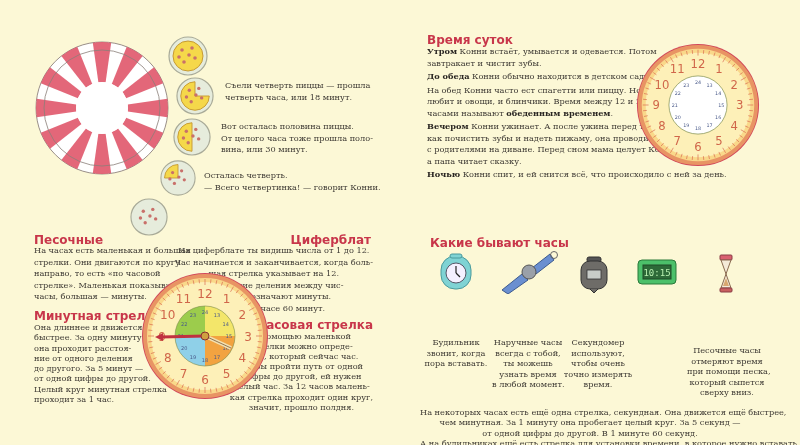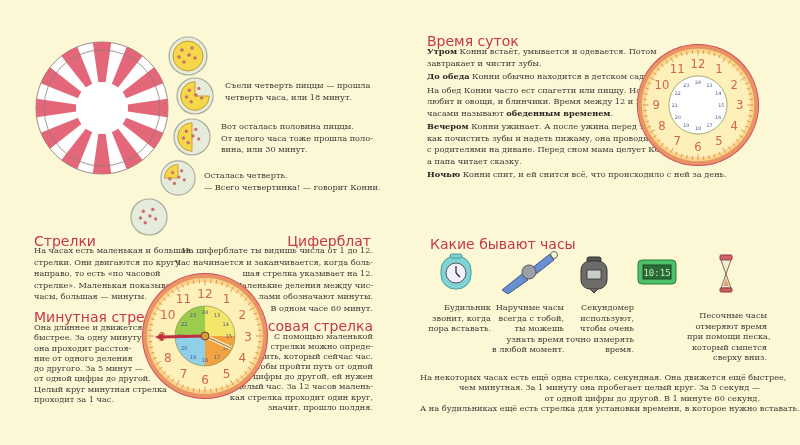--- a/index.html
+++ b/index.html
@@ -8,23 +8,23 @@
     background:#fcf8d6;
     font-family:"DejaVu Serif", serif;
     color:#3a3530;
     position:relative;
   }
   .page { position:absolute; top:0; height:445px; width:400px; }
   .left { left:0; }
   .right { left:400px; }
   .abs { position:absolute; }
   .txt { font-size:8.2px; line-height:11.5px; color:#3e3a34; }
-  .head { font-family:"DejaVu Sans", sans-serif; font-weight:normal; font-size:14px; color:#c8364a; }
-  .r { text-align:right; }
-  .c { text-align:right; }
+  .head { font-family:"DejaVu Sans", sans-serif; font-weight:bold; font-size:12px; color:#c8364a; }
+  .r { text-align:center; }
+  .c { text-align:center;margin-top:35px; }
   b.k { color:#2a2622; }
 
   
   .ico { position:absolute; }
 </style>
 </head>
 <body>
 
 <div class="page left">
 
@@ -101,21 +101,21 @@
     </div>
 
   <div class="abs txt" style="left:225px;top:80px;white-space:pre">Съели четверть пиццы — прошла
 четверть часа, или 18 минут.</div>
   <div class="abs txt" style="left:221px;top:121px;white-space:pre">Вот осталась половина пиццы.
 От целого часа тоже прошла поло-
 вина, или 30 минут.</div>
   <div class="abs txt" style="left:204px;top:170px;white-space:pre">Осталась четверть.
 — Всего четвертинка! — говорит Конни.</div>
 
-  <div class="abs head" style="left:34px;top:233px">Стрелки</div>
+  <div class="abs head" style="left:34px;top:233px">Песочные</div>
   <div class="abs txt" style="left:34px;top:245px;white-space:pre">На часах есть маленькая и большая
 стрелки. Они двигаются по кругу
 направо, то есть «по часовой
 стрелке». Маленькая показывает
 часы, большая — минуты.</div>
 
   <div class="abs head r" style="right:29px;top:233px">Циферблат</div>
   <div class="abs txt r" style="right:27px;top:245px;white-space:pre">На циферблате ты видишь числа от 1 до 12.
 Час начинается и заканчивается, когда боль-
 шая стрелка указывает на 12.

